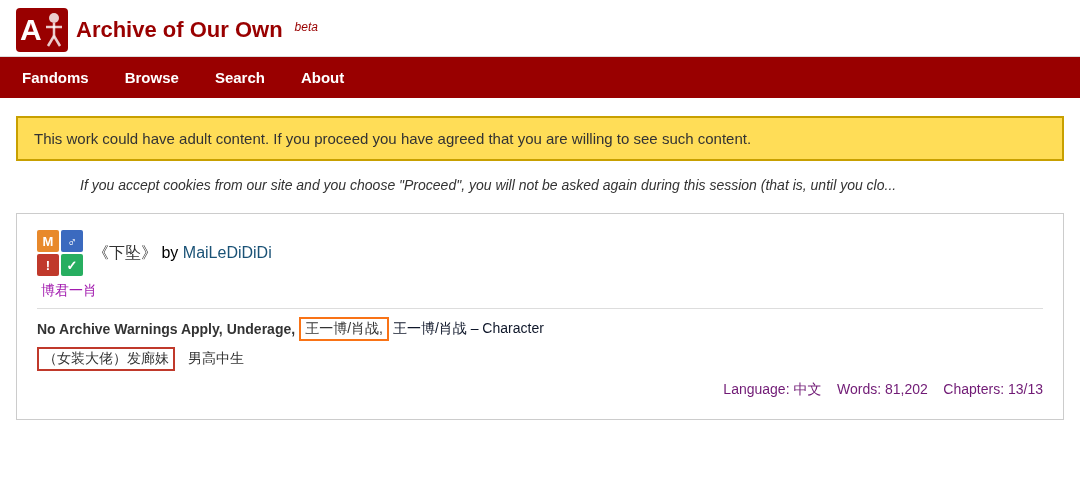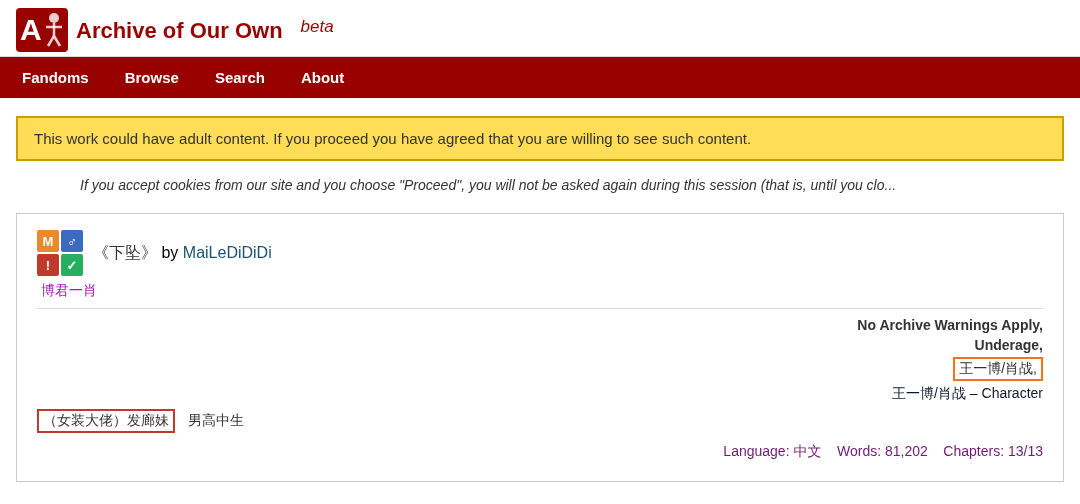--- a/index.html
+++ b/index.html
@@ -23,24 +23,24 @@
       width: 52px;
       height: 44px;
     }
     .site-title {
       font-size: 22px;
       font-weight: bold;
       color: #900;
       text-decoration: none;
     }
     .site-beta {
-      font-size: 17px;
+      font-size: 12px;
       color: #900;
       font-style: italic;
-      margin-left: 18px;
+      margin-left: 12px;
       vertical-align: super;
     }
 
     
     .main-nav {
       background: #900;
       padding: 0;
     }
     .main-nav ul {
       list-style: none;
@@ -134,24 +134,23 @@
       color: #a21caf;
       margin-left: 4px;
       margin-bottom: 8px;
     }
 
     .work-warnings {
       font-size: 14px;
       color: #333;
       margin-bottom: 6px;
       display: flex;
-      align-items: flex-end;
+      align-items: center;
       flex-wrap: wrap;
       gap: 4px;
-      flex-direction: column;
     }
     .work-warnings strong {
       font-weight: bold;
     }
     .tag-highlight {
       border: 2px solid #f97316;
       padding: 1px 4px;
       color: #333;
       font-size: 14px;
     }

